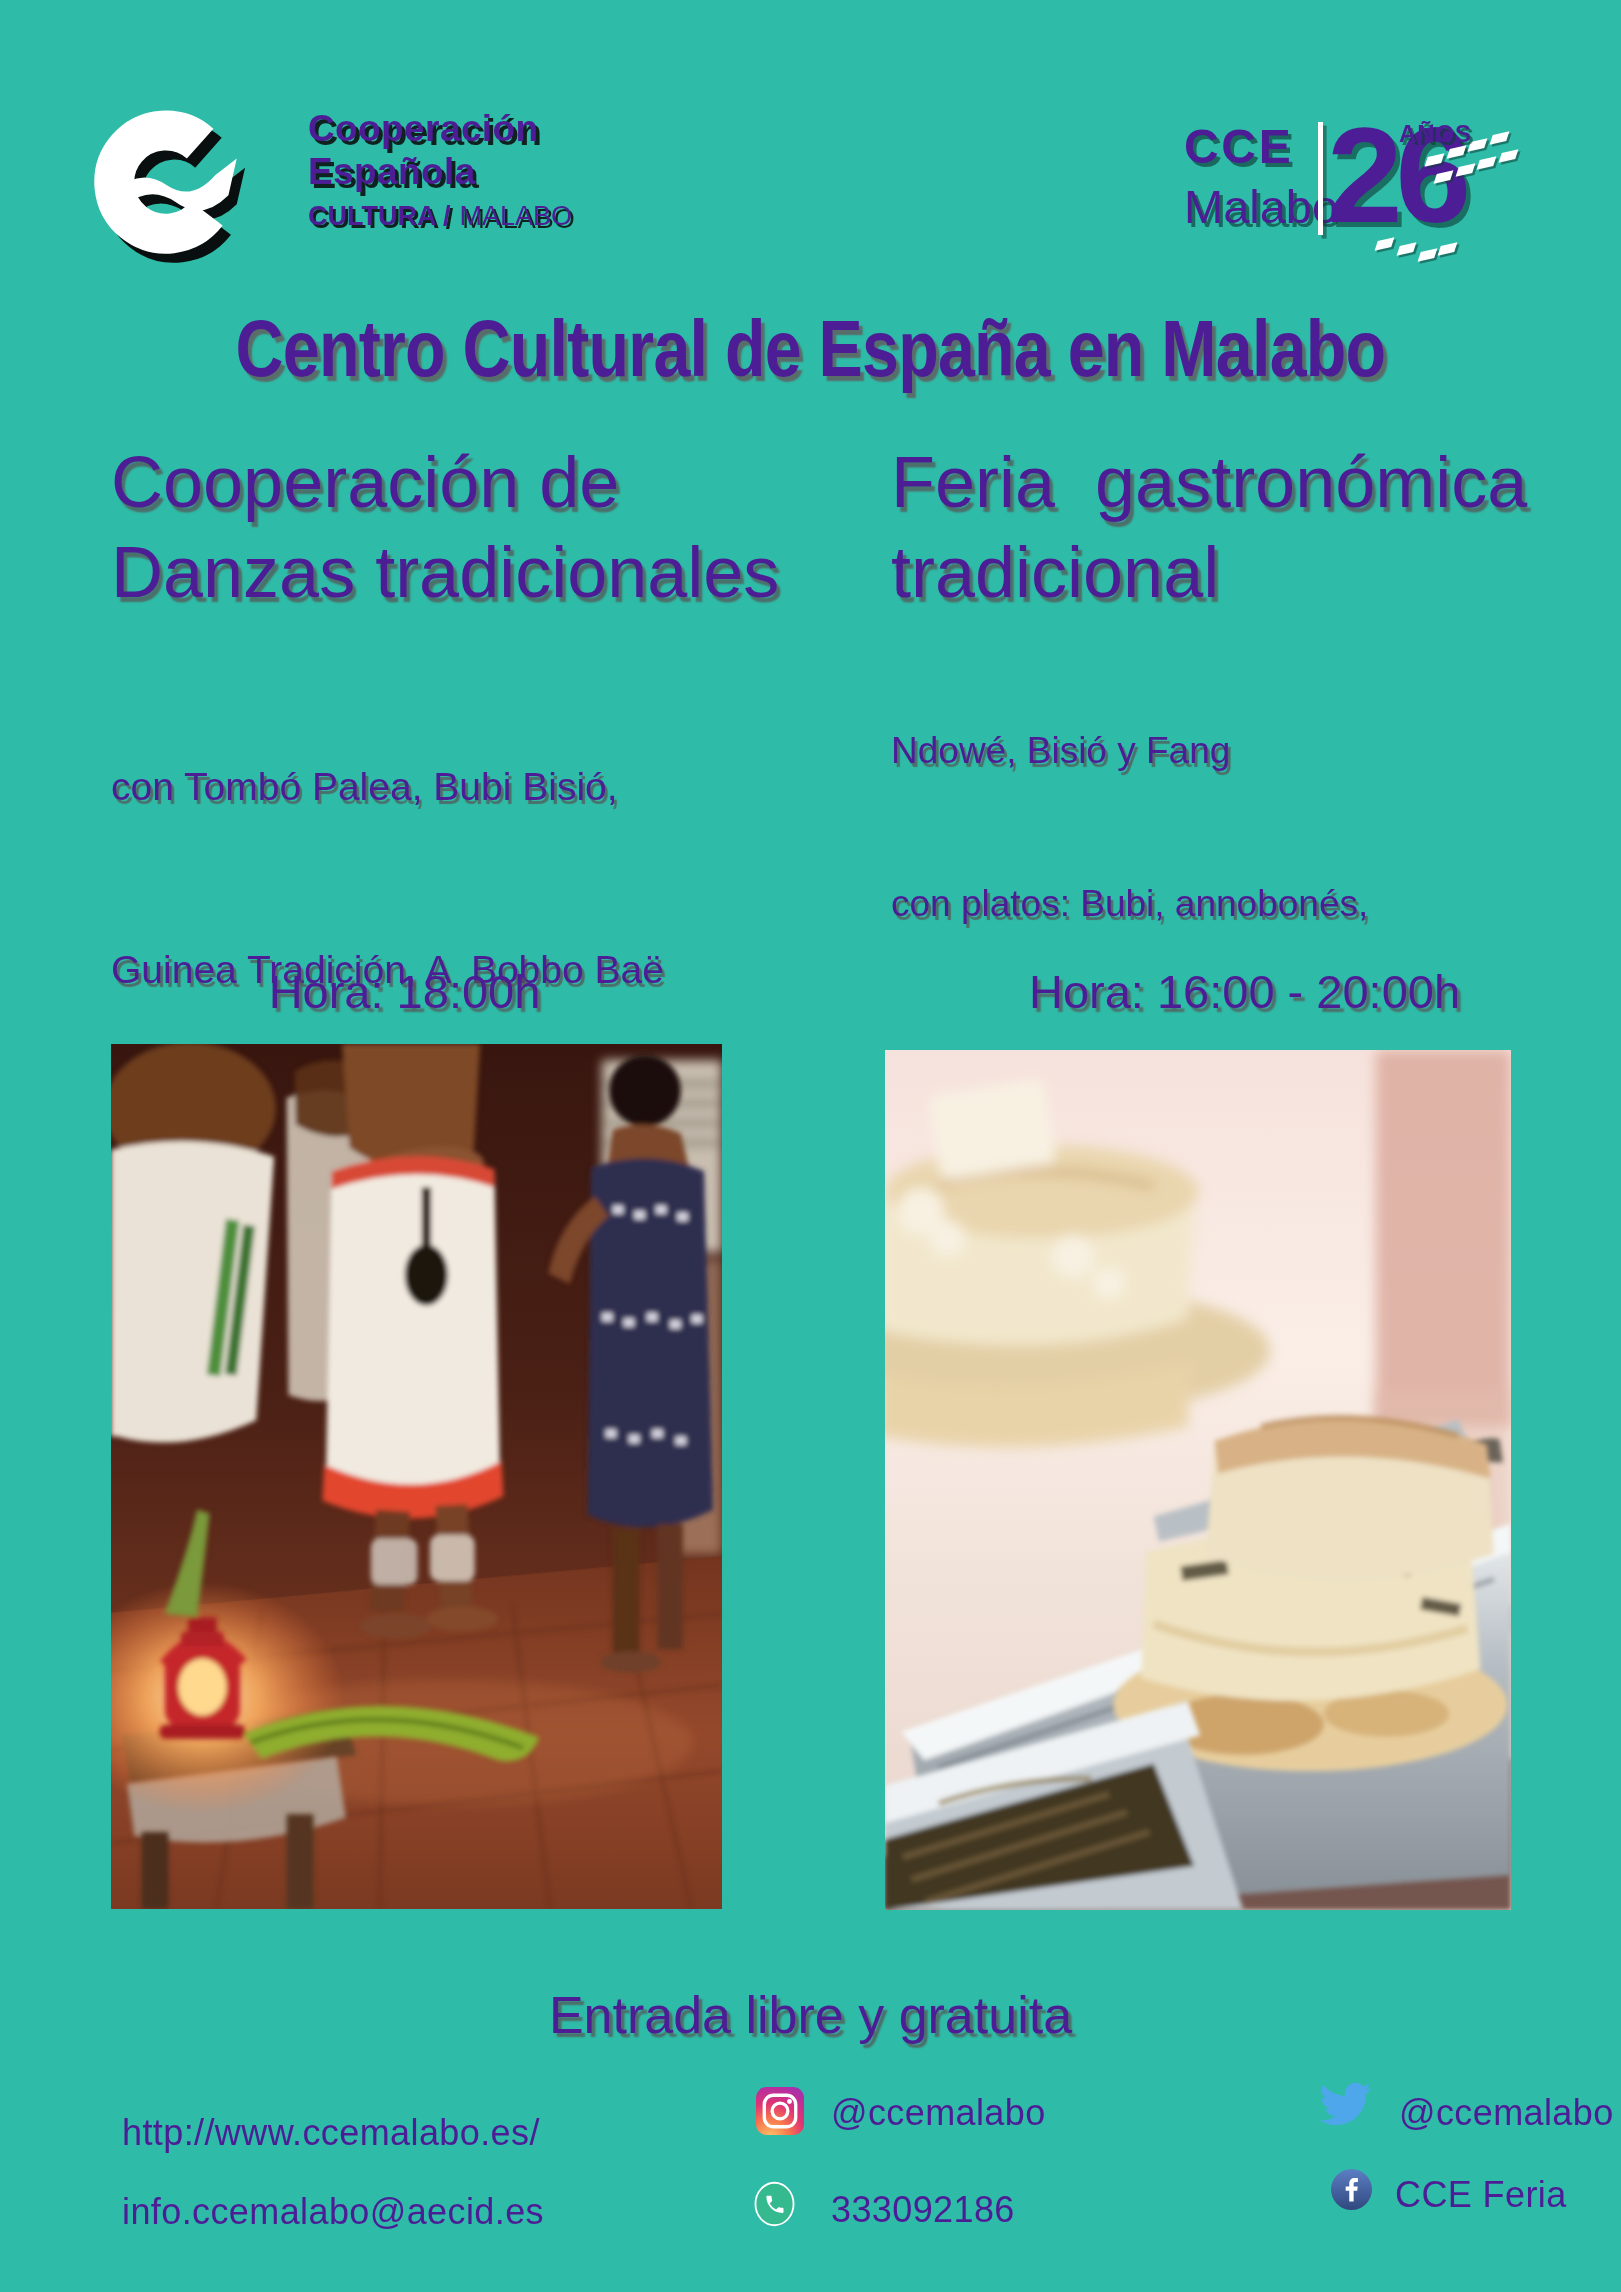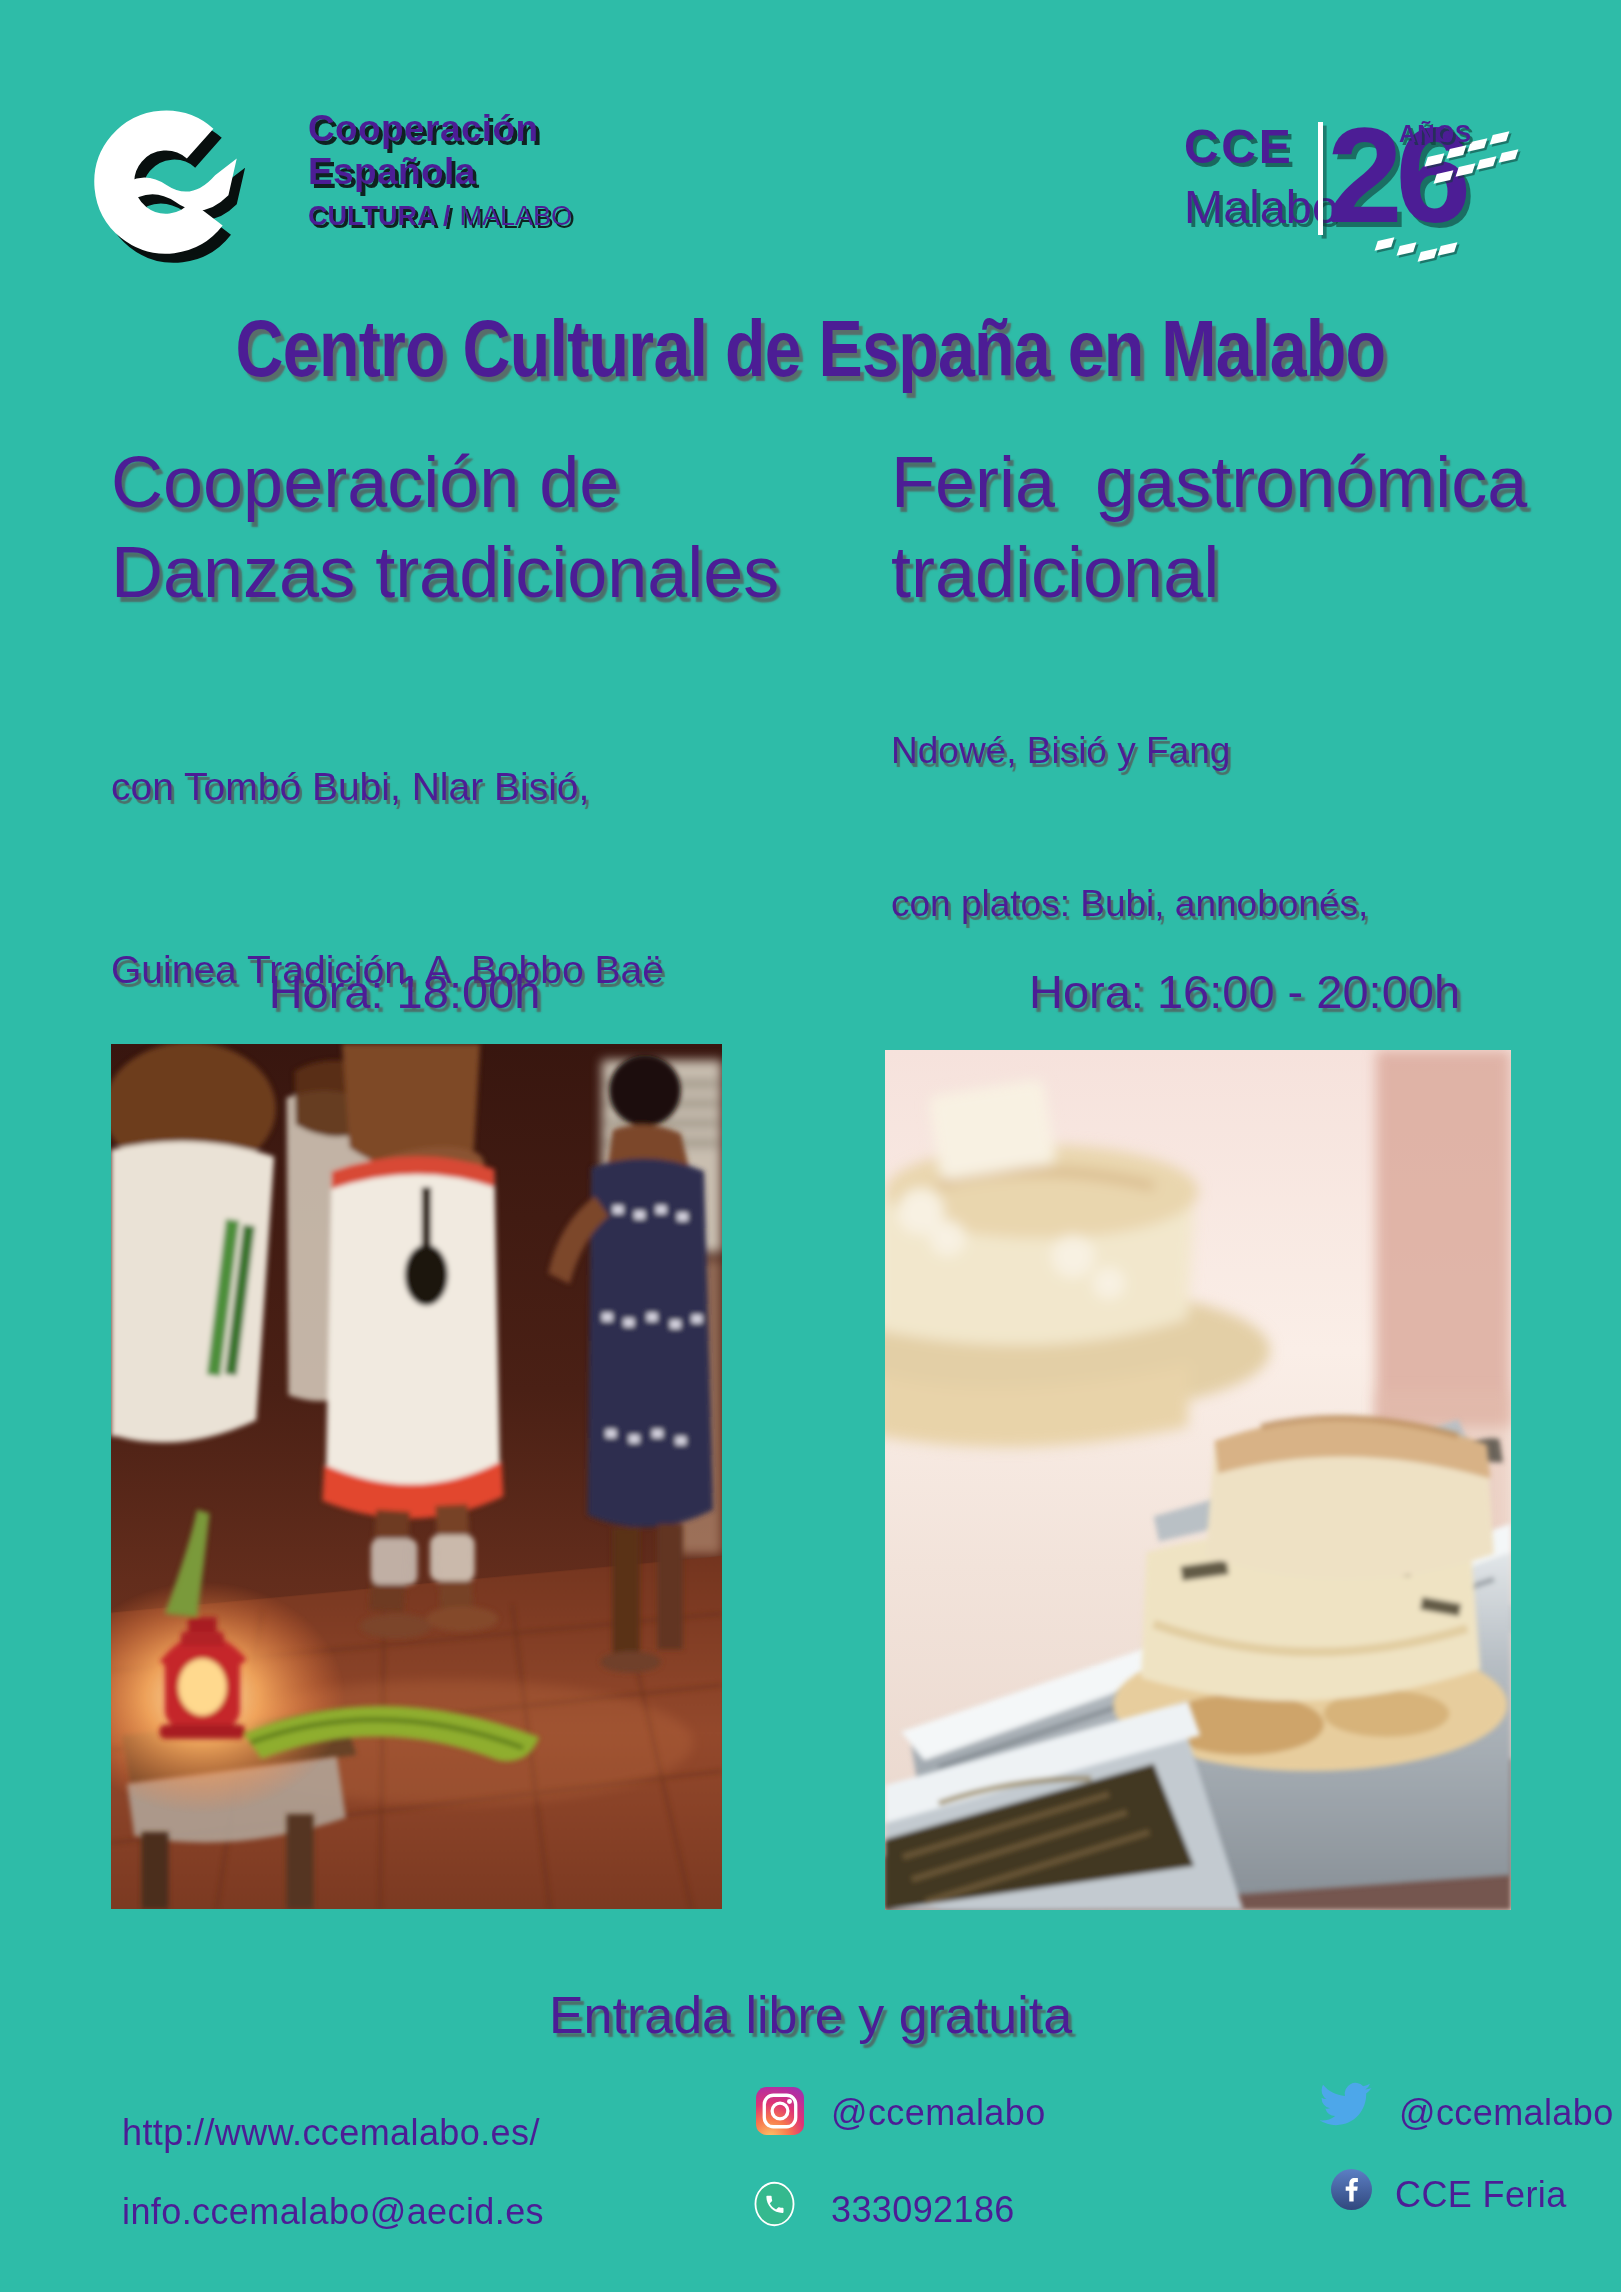--- a/index.html
+++ b/index.html
@@ -128,21 +128,21 @@
     </div>
   </div>
 
   <h1 class="main-title">Centro Cultural de España en Malabo</h1>
 
   <div class="ev-dance">
     <div class="ev-title">Cooperación de</div>
     <div class="ev-title">Danzas tradicionales</div>
   </div>
   <div class="ev-desc dance-desc">
-    <div>con Tombó Bubi, Nlar Bisió,</div>
+    <div>con Tombó Palea, Bubi Bisió,</div>
     <div>Guinea Tradición, A  Bobbo Baë</div>
     <div>Ribötyö y el grupo Ndowé</div>
   </div>
 
   <div class="ev-food">
     <div class="ev-title">Feria  gastronómica</div>
     <div class="ev-title">tradicional</div>
   </div>
   <div class="ev-desc food-desc">
     <div>Ndowé, Bisió y Fang</div>

